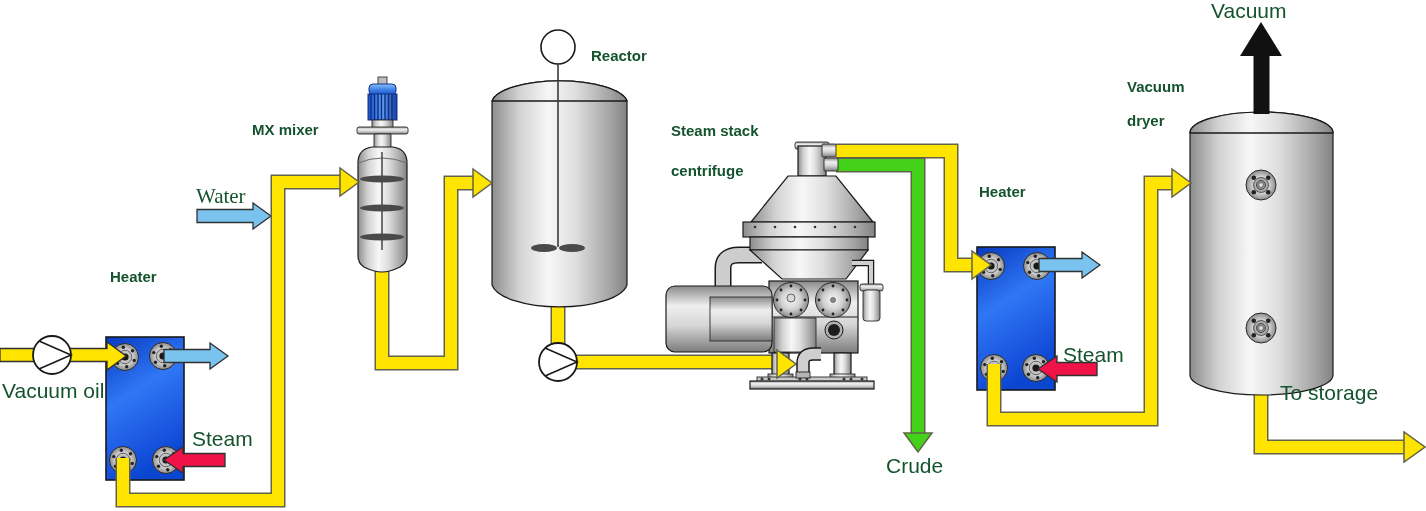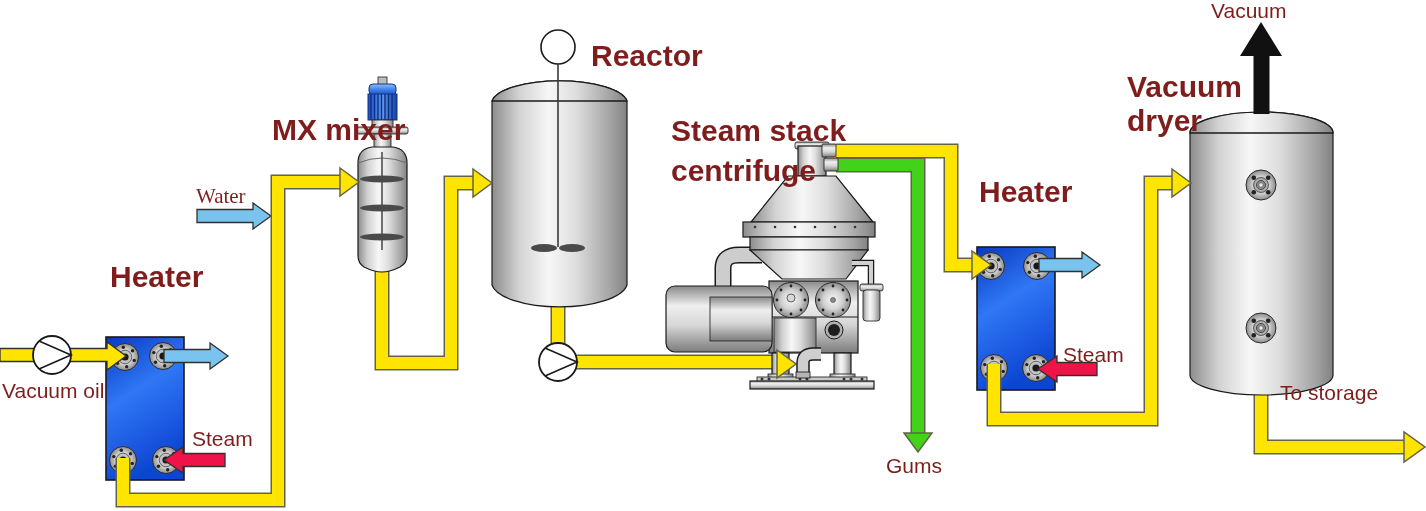--- a/index.html
+++ b/index.html
@@ -1,20 +1,20 @@
 <!DOCTYPE html>
 <html><head>
 <meta charset="utf-8">
 <style>
   html,body{margin:0;padding:0;background:#ffffff;}
   #stage{position:relative;width:1426px;height:511px;background:#ffffff;overflow:hidden;
          font-family:"Liberation Sans", sans-serif;}
   svg{position:absolute;left:0;top:0;}
-  .lbl{position:absolute;color:#7f1d1d;font-size:21px;line-height:22px;white-space:pre;}
-  .lbl.bold{font-weight:bold;font-size:30px;}
+  .lbl{position:absolute;color:#14532d;font-size:21px;line-height:22px;white-space:pre;}
+  .lbl.bold{font-weight:bold;font-size:15px;}
   .pipe-casing{fill:none;stroke:#63634A;stroke-width:15;}
   .pipe-core{fill:none;stroke-width:12;}
   .thinpipe-casing{fill:none;stroke:#1a1a1a;stroke-width:6.5;}
   .thinpipe-core{fill:none;stroke:#d0d0d0;stroke-width:4;}
   .head{stroke:#63634A;stroke-width:1.5;}
   .blockarrow{stroke:#303030;stroke-width:1.3;}
   .metal{stroke:#1a1a1a;stroke-width:1.2;}
   .metal-thin{stroke:#2a2a2a;stroke-width:0.9;}
 </style>
 </head>
@@ -286,24 +286,24 @@
   </g>
   <polygon class="head" points="1404,432 1404,462 1425,447" fill="#FFE400"></polygon>
   <use href="#pump" transform="translate(52,355)"></use>
   <use href="#pump" transform="translate(558,362)"></use>
 </svg>
 
 <div class="lbl" style="left:2px;   top:380px;">Vacuum oil</div>
 <div class="lbl bold" style="left:110px; top:266px;">Heater</div>
 <div class="lbl" style="left:192px; top:428px;">Steam</div>
 <div class="lbl" style="left:196px; top:185px;font-family:Liberation Serif, serif;">Water</div>
-<div class="lbl bold" style="left:252px; top:119px;margin-left:20px;">MX mixer</div>
+<div class="lbl bold" style="left:252px; top:119px;">MX mixer</div>
 <div class="lbl bold" style="left:591px; top:45px;">Reactor</div>
 <div class="lbl bold" style="left:671px; top:120px;">Steam stack</div>
 <div class="lbl bold" style="left:671px; top:160px;">centrifuge</div>
 <div class="lbl bold" style="left:979px; top:181px;">Heater</div>
 <div class="lbl" style="left:1063px;top:344px;">Steam</div>
-<div class="lbl" style="left:886px; top:455px;">Gums</div>
+<div class="lbl" style="left:886px; top:455px;">Crude</div>
 <div class="lbl bold" style="left:1127px;top:76px;">Vacuum</div>
 <div class="lbl bold" style="left:1127px;top:110px;">dryer</div>
 <div class="lbl" style="left:1211px;top:0px;">Vacuum</div>
 <div class="lbl" style="left:1280px;top:382px;">To storage</div>
 </div>
 
 </body></html>

